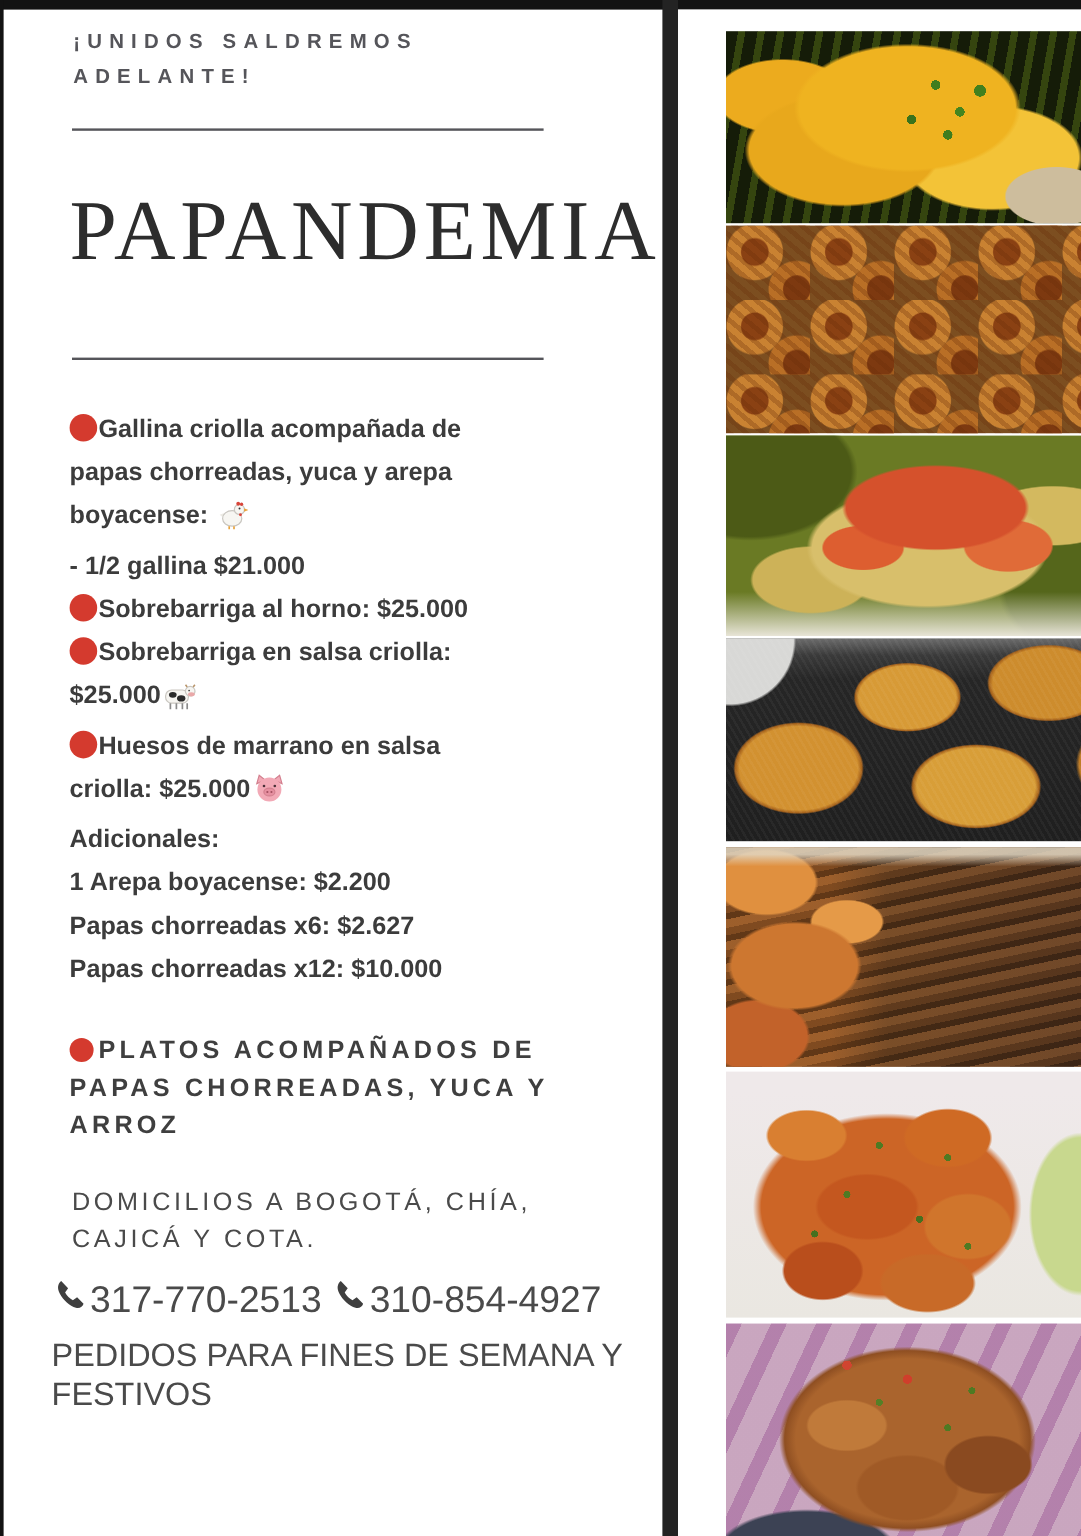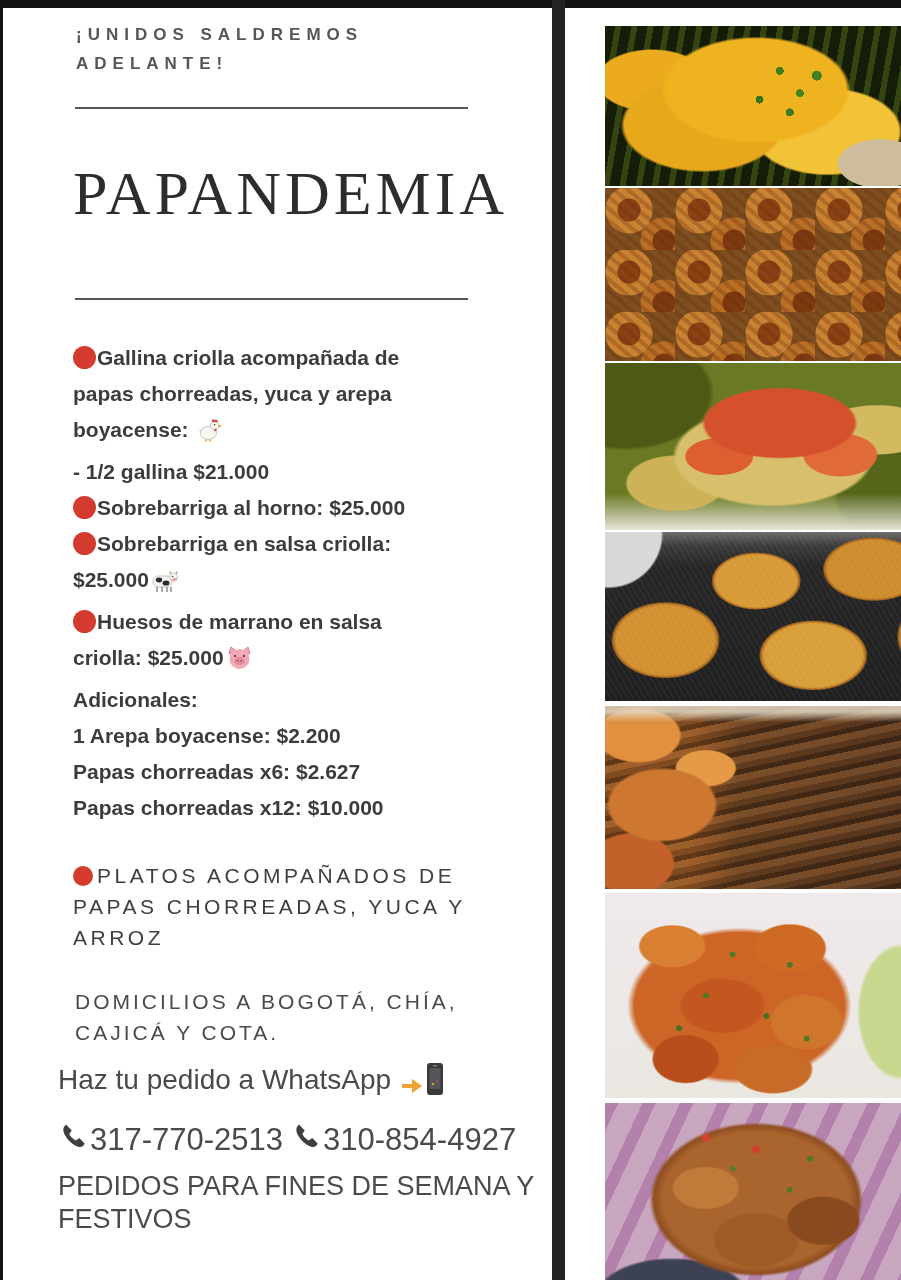--- a/index.html
+++ b/index.html
@@ -5,37 +5,37 @@
   html,body{margin:0;padding:0;background:#ffffff;}
   .canvas{position:relative;width:901px;height:1280px;background:#ffffff;overflow:hidden;
           font-family:"Liberation Sans",sans-serif;}
 
   
   .top-bar{position:absolute;left:0;top:0;width:901px;height:8px;background:#131313;}
   .left-border{position:absolute;left:0;top:0;width:3px;height:1280px;background:#131313;}
   .divider-strip{position:absolute;left:552px;top:0;width:13px;height:1280px;background:#232323;}
 
   
-  .text-col{position:absolute;left:16px;top:8px;width:549px;height:1272px;
+  .text-col{position:absolute;left:1px;top:8px;width:549px;height:1272px;
             box-sizing:border-box;padding:10px 0 0 57px;}
   .tagline{margin:2px 0 0 3px;font-size:17px;font-weight:700;letter-spacing:6px;
            line-height:29px;color:#55555a;white-space:pre-line;}
   .rule{border:none;border-top:2px solid #55555a;width:393px;margin:29px 0 0 2px;}
   .title{margin:52px 0 0 0;font-family:"Liberation Serif","DejaVu Serif",serif;
-         font-weight:400;font-size:62px;line-height:64px;letter-spacing:4px;color:#2d2d2d;}
+         font-weight:400;font-size:71px;line-height:64px;letter-spacing:4px;color:#2d2d2d;}
   .rule2{margin-top:73px;}
   .menu{margin-top:40px;width:490px;font-size:21px;font-weight:700;
         line-height:36px;color:#3c3c3c;}
   .menu-line{white-space:pre-line;}
   .bullet{display:inline-block;width:23px;height:23px;border-radius:50%;
           background:#d43a2e;vertical-align:-4px;margin-right:1px;}
   .bullet.small{width:20px;height:20px;vertical-align:-3px;margin-right:4px;}
   .icon{display:inline-block;vertical-align:-6px;margin-left:2px;}
 
-  .platos{margin:34px 0 0 0;font-size:21px;font-weight:400;letter-spacing:3.5px;
+  .platos{margin:34px 0 0 0;font-size:21px;font-weight:700;letter-spacing:3.5px;
           line-height:31px;color:#3f3f3f;white-space:pre-line;width:470px;}
   .domicilios{margin:33px 0 0 2px;font-size:21px;font-weight:400;letter-spacing:3px;
           line-height:31px;color:#4a4a4a;white-space:pre-line;width:470px;}
   .whatsapp-line{margin:14px 0 0 -15px;font-size:28px;color:#4a4a4a;line-height:36px;}
   .whatsapp-line .icon{vertical-align:-7px;}
   .phones{margin:16px 0 0 -15px;font-size:31px;color:#4a4a4a;line-height:38px;
           display:flex;align-items:flex-start;}
   .phones .icon{margin:0 2px 0 0;}
   .phones .num2-icon{margin-left:8px;}
   .pedidos{margin:10px 0 0 -15px;font-size:27px;font-weight:400;line-height:33px;
@@ -182,29 +182,20 @@
       <div class="menu-line"><span>Papas chorreadas x12: $10.000</span></div>
     </div>
 
     <p class="platos"><span class="bullet small"></span><span>PLATOS ACOMPAÑADOS DE
 PAPAS CHORREADAS, YUCA Y
 ARROZ</span></p>
 
     <p class="domicilios">DOMICILIOS A BOGOTÁ, CHÍA,
 CAJICÁ Y COTA.</p>
 
-    <div class="whatsapp-line"><span>Haz tu pedido a WhatsApp</span> <span class="icon"><svg width="22" height="20" viewBox="0 0 22 20">
-            <polygon points="1,8 11,8 11,3 21,10 11,17 11,12 1,12" fill="#f2a233"></polygon>
-          </svg></span><span class="icon"><svg width="20" height="34" viewBox="0 0 20 34">
-            <rect x="2" y="1" width="16" height="32" rx="3" fill="#3a3a3c"></rect>
-            <rect x="4.5" y="6" width="11" height="21" fill="#55555a"></rect>
-            <circle cx="8" cy="22" r="1.2" fill="#e0a33a"></circle>
-            <circle cx="12" cy="19" r="1" fill="#c05040"></circle>
-            <rect x="7.5" y="3" width="5" height="1.4" rx="0.7" fill="#77777c"></rect>
-          </svg></span></div>
 
     <div class="phones">
         <span class="icon"><svg width="30" height="30" viewBox="0 0 24 24">
             <path d="M6.4 2.8 C4.2 4.6 3.4 7.4 5.6 11.4 C7.8 15.4 12 19.4 16.2 20.6 C18.6 21.3 20.7 20 21.3 18.0 L17.0 13.6 L14.2 15.6 C12.2 14.6 10.0 12.4 9.0 10.4 L11.0 7.6 L6.4 2.8 Z" fill="#3f3f3f"></path>
           </svg></span>
         <span>317-770-2513</span>
         <span class="icon num2-icon"><svg width="30" height="30" viewBox="0 0 24 24">
             <path d="M6.4 2.8 C4.2 4.6 3.4 7.4 5.6 11.4 C7.8 15.4 12 19.4 16.2 20.6 C18.6 21.3 20.7 20 21.3 18.0 L17.0 13.6 L14.2 15.6 C12.2 14.6 10.0 12.4 9.0 10.4 L11.0 7.6 L6.4 2.8 Z" fill="#3f3f3f"></path>
           </svg></span>
         <span>310-854-4927</span>

